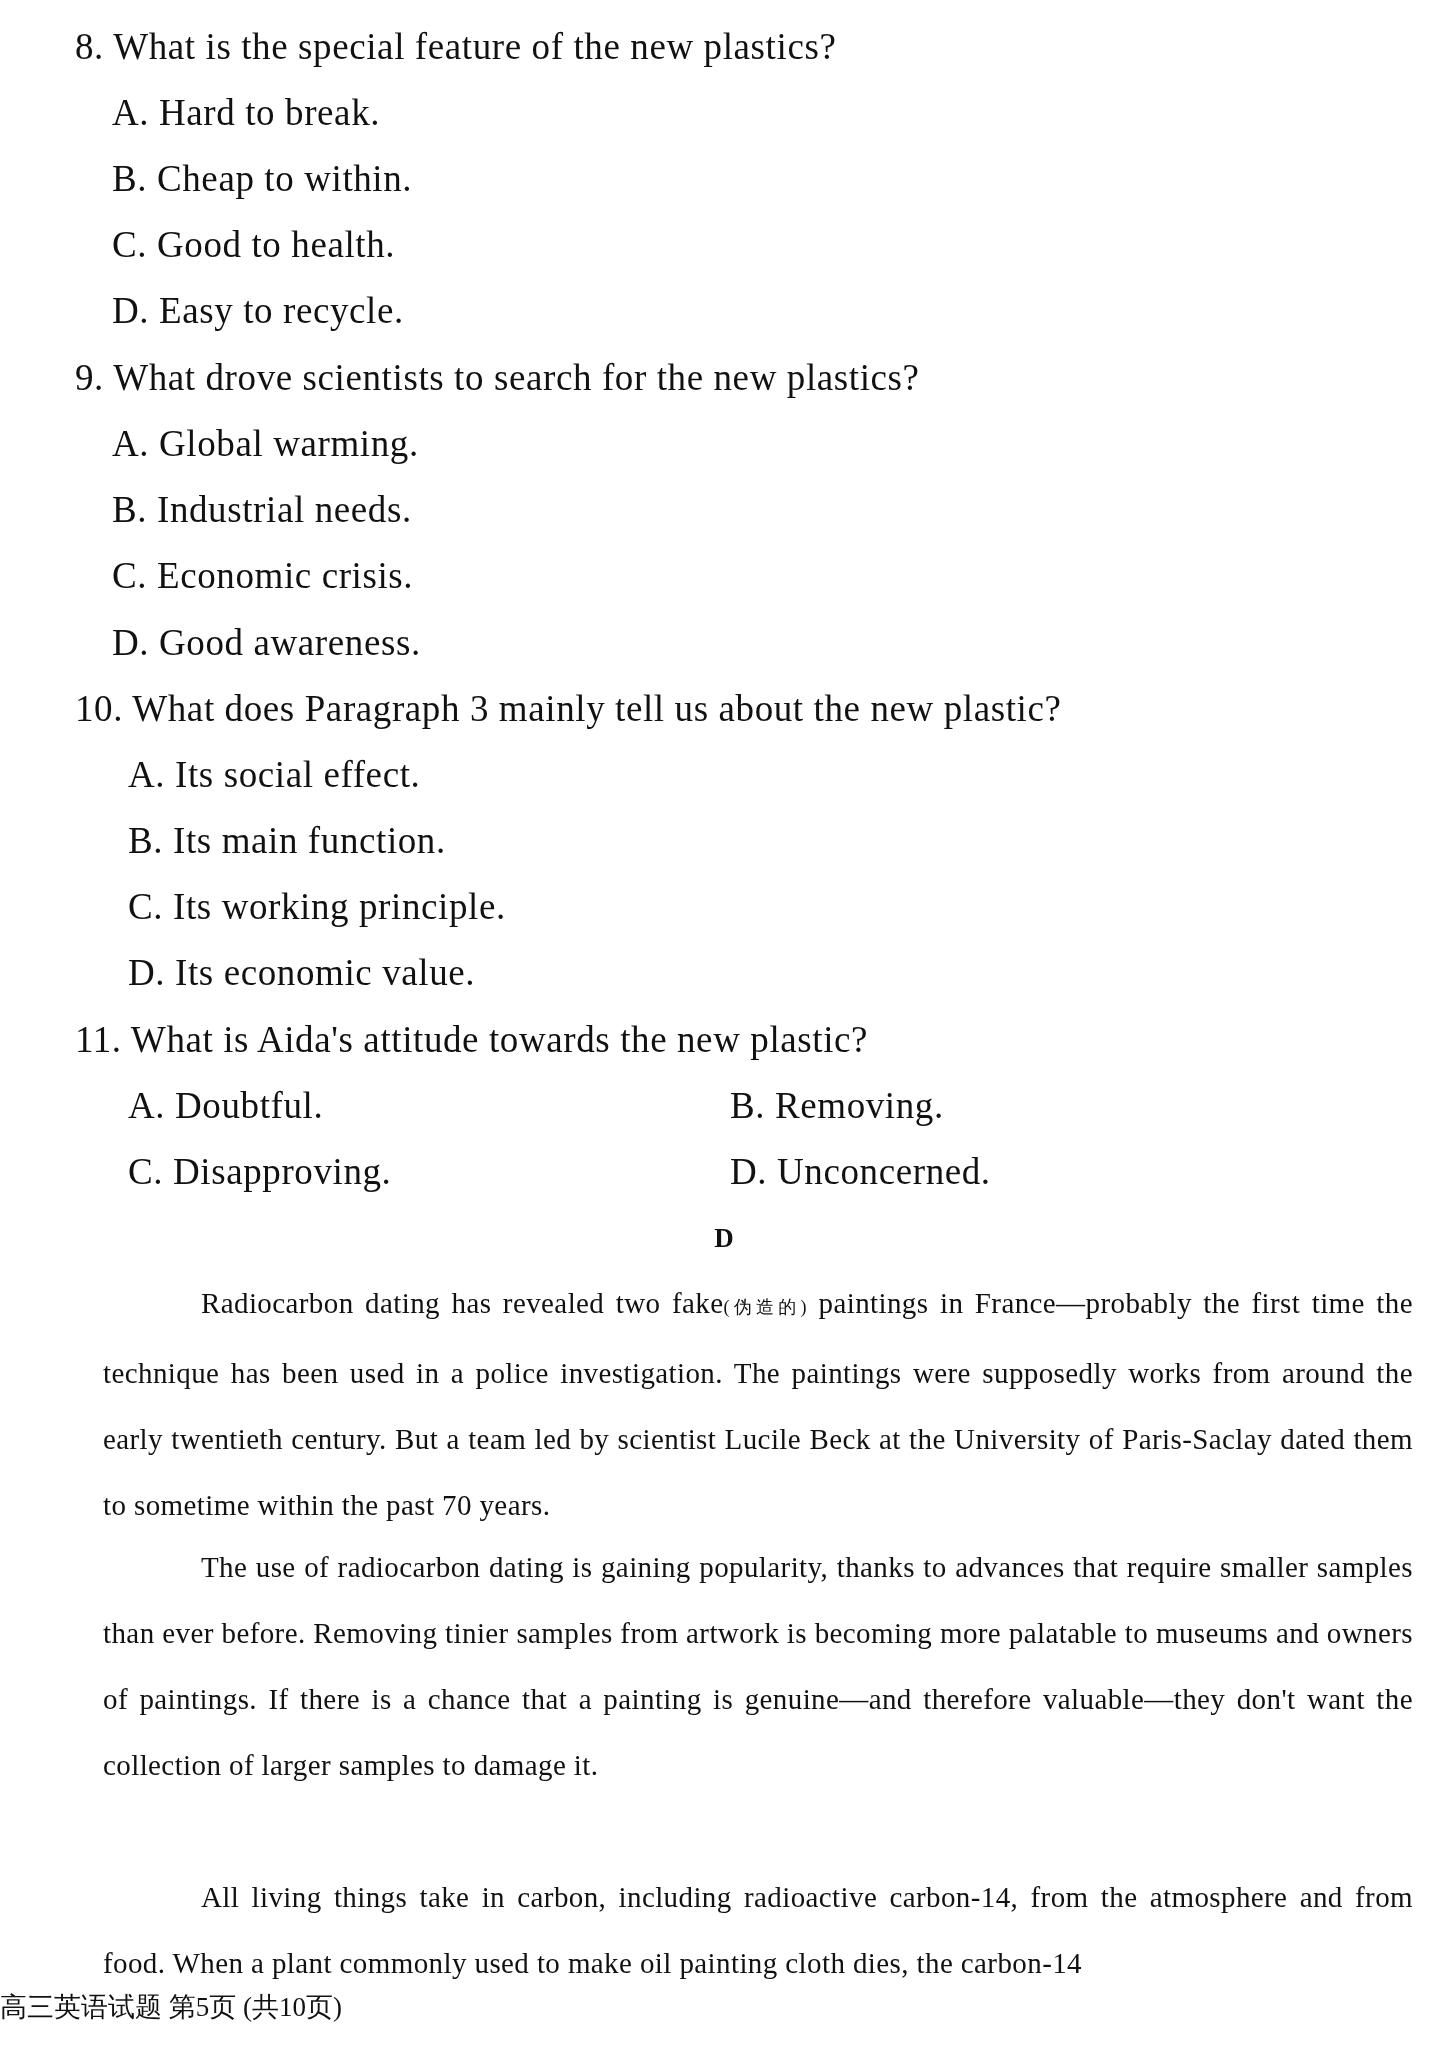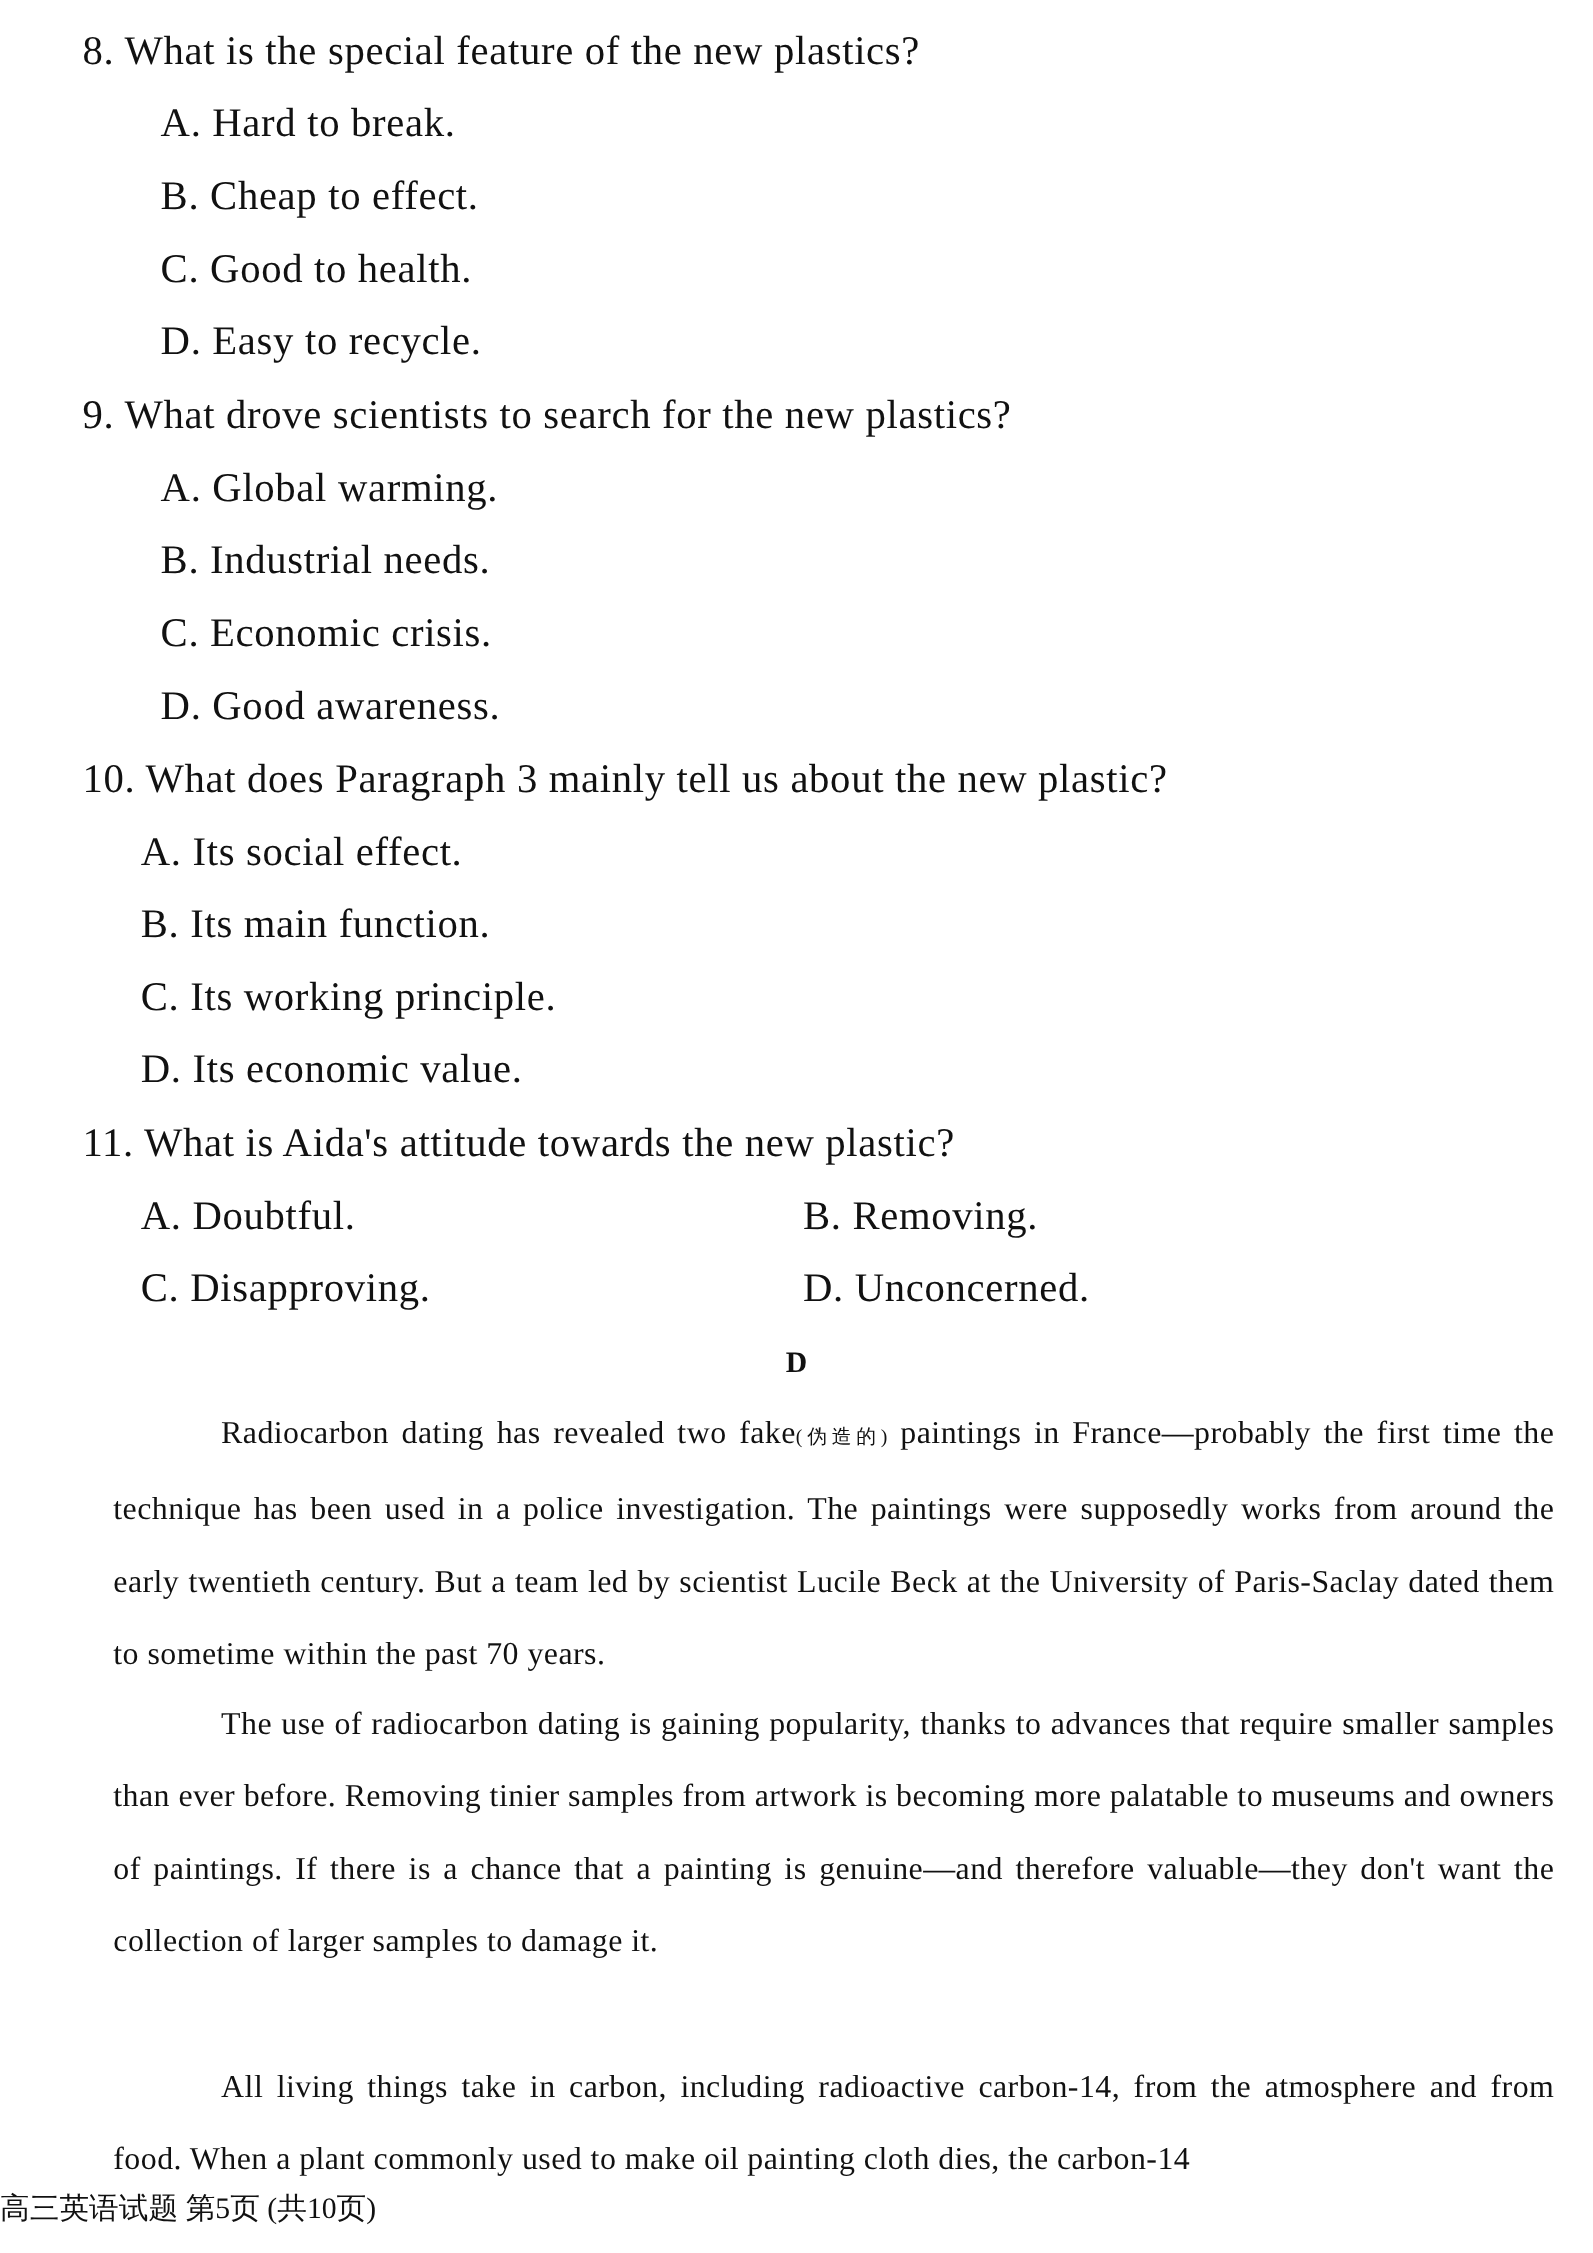--- a/index.html
+++ b/index.html
@@ -1,35 +1,35 @@
 <!DOCTYPE html>
 <html><head>
 <meta charset="utf-8">
 <style>
   html, body { margin:0; padding:0; background:#fff; }
   body { width:1448px; height:2048px; position:relative; overflow:hidden;
          font-family:"Liberation Serif", "DejaVu Serif", serif; color:#111; }
   .line { position:absolute; font-size:37px; line-height:34px; white-space:nowrap; letter-spacing:0.6px; }
   .q { left:75px; }
-  .opt { left:112px;margin-left:34px; }
+  .opt { left:112px; }
   .opt2 { left:128px; }
   .col2 { left:730px; }
   .heading { position:absolute; left:0; width:1448px; text-align:center; font-weight:bold; font-size:27px; line-height:34px; }
   .para { position:absolute; left:75px; width:1310px; font-size:29px; line-height:66px; text-align:justify; letter-spacing:0.4px;margin-left:28px; }
   .para .first { display:inline-block; width:98px; }
   .cn { font-size:18px; }
   .underline { text-underline-offset:6px; text-decoration-thickness:1.5px; }
   .footer { position:absolute; left:0; width:1448px; font-size:27px; line-height:34px; top:1990px; }
 </style>
 </head>
 <body>
 
 <div class="line q" style="top:30px">8. What is the special feature of the new plastics?</div>
 <div class="line opt" style="top:96px">A. Hard to break.</div>
-<div class="line opt" style="top:162px">B. Cheap to effect.</div>
+<div class="line opt" style="top:162px">B. Cheap to within.</div>
 <div class="line opt" style="top:228px">C. Good to health.</div>
 <div class="line opt" style="top:294px">D. Easy to recycle.</div>
 
 <div class="line q" style="top:361px">9. What drove scientists to search for the new plastics?</div>
 <div class="line opt" style="top:427px">A. Global warming.</div>
 <div class="line opt" style="top:493px">B. Industrial needs.</div>
 <div class="line opt" style="top:559px">C. Economic crisis.</div>
 <div class="line opt" style="top:626px">D. Good awareness.</div>
 
 <div class="line q" style="top:692px">10. What does Paragraph 3 mainly tell us about the new plastic?</div>

